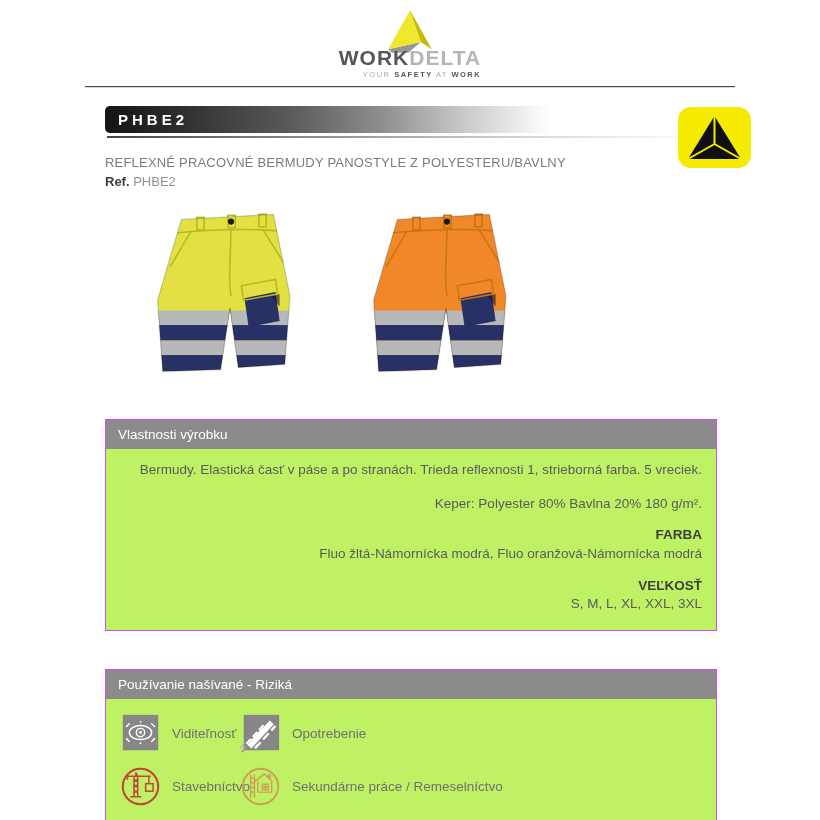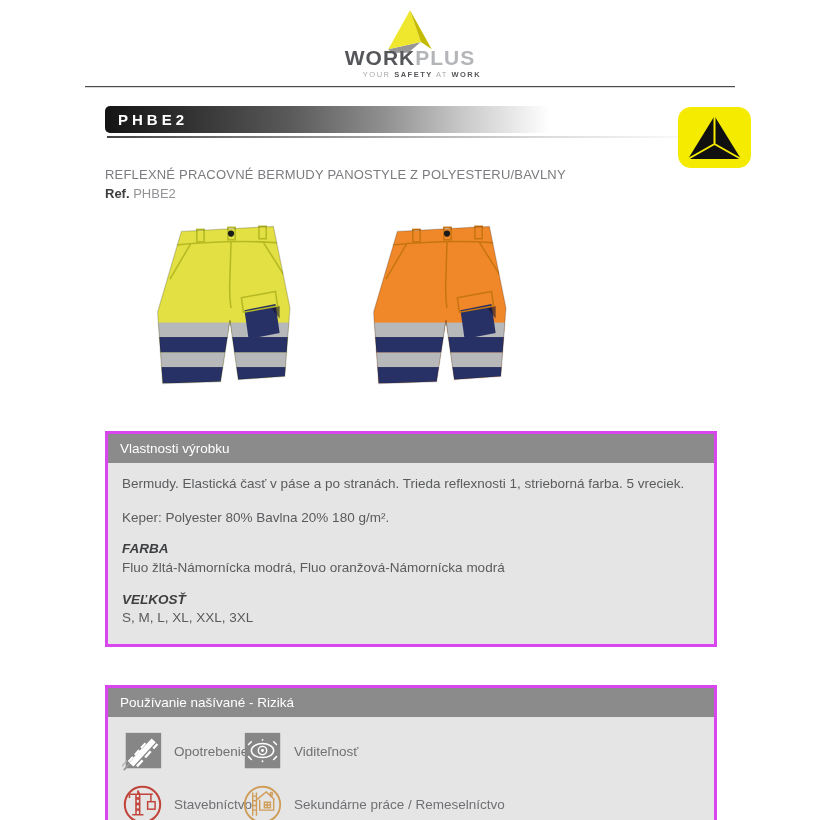--- a/index.html
+++ b/index.html
@@ -21,63 +21,63 @@
   .header-row { position:relative; margin:18px 97px 0 105px; height:27px; }
   .code-bar { height:27px; border-radius:5px;
     background:linear-gradient(90deg,#141414 0%,#2e2e2e 12%,#5a5a5a 30%,#8f8f8f 45%,#c9c9c9 58%,#ffffff 72%,#ffffff 100%);
     color:#ffffff; font-size:15px; font-weight:bold; letter-spacing:4px;
     line-height:27px; padding-left:13px; }
   .code-underline { position:absolute; left:2px; right:-14px; top:30px; height:2px;
     background:linear-gradient(90deg,#454545 0%,#9d9d9d 40%,#dcdcdc 70%,rgba(255,255,255,0) 95%); }
   .brand-badge { position:absolute; right:-28px; top:1px; width:73px; height:61px; }
 
   
-  .product-title { margin:34px 105px 0 105px; font-size:13px; color:#7b7c7f; letter-spacing:0.2px; }
+  .product-title { margin:22px 105px 0 105px; font-size:13px; color:#7b7c7f; letter-spacing:0.2px; }
   .product-ref   { margin:4px 105px 16px 105px; font-size:13px; color:#919396; }
   .product-ref b { color:#3d3d3f; }
 
   
   .images-row { display:flex; gap:38px; margin:6px 0 0 142px; }
   .product-image { width:178px; height:178px; }
 
   .shorts-yellow .stitch { stroke:#b6b923; stroke-width:1.5; fill:none; }
   .shorts-orange .stitch { stroke:#c77510; stroke-width:1.5; fill:none; }
   .shorts-yellow .seam   { stroke:rgba(90,90,0,0.35); stroke-width:1.5; fill:none; }
   .shorts-orange .seam   { stroke:rgba(120,55,0,0.35); stroke-width:1.5; fill:none; }
   .shorts svg { display:block; }
   .outline { fill:none; stroke:rgba(0,0,0,0.18); stroke-width:1.2; }
 
   
-  .section { margin:4px 103px 0 105px; border:3px solid #d946ef; background:#e5e5e5; }
+  .section { margin:4px 103px 0 105px; border:1px solid #d946ef; background:#bef264; }
   .section-properties { margin-top:36px; }
   .section-usage { margin-top:38px; }
   .section-header { background:#8b8b8b; color:#ffffff; font-size:13.5px; padding:7px 12px; }
   .section-body { padding:12px 14px 16px 14px; color:#5a5b5d; font-size:13.5px; line-height:1.38; }
-  .section-body p { margin:0; }
+  .section-body p { margin:0;text-align:right; }
   .gap-md { margin-top:15px !important; }
   .gap-sm { margin-top:13px !important; }
-  .label-bold { font-weight:bold; color:#3e3f41;font-style:italic; }
+  .label-bold { font-weight:bold; color:#3e3f41; }
 
   
   .risks-grid { display:grid; grid-template-columns:120px auto; row-gap:12px; column-gap:0;
                 padding:14px 14px 38px 14px; align-items:center; }
   .risk { display:flex; align-items:center; gap:11px; }
   .risk-label { font-size:13.5px; color:#6f7073; }
   .risk-icon { flex:0 0 auto; width:41px; height:41px; }
 </style>
 </head>
 <body>
 
 <div class="brand-logo">
   <svg width="58" height="46" viewBox="0 0 64 50">
     <polygon points="8,45 44,37 30,49 12,49" fill="#979797"></polygon>
     <polygon points="32,2 8,45 44,37" fill="#efe72e"></polygon>
     <polygon points="32,2 44,37 56,45" fill="#c4ba00"></polygon>
   </svg>
-  <div class="brand-name"><span class="dark">WORK</span><span class="light">PLUS</span></div>
+  <div class="brand-name"><span class="dark">WORK</span><span class="light">DELTA</span></div>
   <div class="brand-tagline"><span>YOUR</span> <b>SAFETY</b> <span>AT</span> <b>WORK</b></div>
 </div>
 
 <div class="top-rule"></div>
 
 <div class="header-row">
   <div class="code-bar">PHBE2</div>
   <div class="code-underline"></div>
   <svg class="brand-badge" viewBox="0 0 73 61">
     <rect x="0" y="0" width="73" height="61" rx="13" fill="#f4eb00"></rect>
@@ -170,42 +170,42 @@
     <p>S, M, L, XL, XXL, 3XL</p>
   </div>
 </div>
 
 <div class="section section-usage">
   <div class="section-header">Používanie našívané - Riziká</div>
   <div class="risks-grid">
 
     <div class="risk">
       <svg class="risk-icon" viewBox="0 0 44 44">
+        <rect x="3" y="2" width="38" height="38" fill="#868686"></rect>
+        <ellipse cx="22" cy="21" rx="12" ry="7.5" stroke="#ffffff" stroke-width="1.6" fill="none"></ellipse>
+        <circle cx="22" cy="21" r="4.5" stroke="#ffffff" stroke-width="1.5" fill="none"></circle>
+        <circle cx="22" cy="21" r="1.6" fill="#ffffff"></circle>
+        <path d="M10 11.5 L7 14.5 M34 11.5 L37 14.5 M10 30.5 L7 27.5 M34 30.5 L37 27.5" stroke="#ffffff" stroke-width="1.6" stroke-linecap="round" fill="none"></path>
+        <circle cx="22" cy="9.5" r="1" fill="#ffffff"></circle>
+        <circle cx="22" cy="32.5" r="1" fill="#ffffff"></circle>
+      </svg>
+      <span class="risk-label">Viditeľnosť</span>
+    </div>
+
+    <div class="risk">
+      <svg class="risk-icon" viewBox="0 0 44 44">
         <rect x="4" y="2" width="38" height="38" fill="#868686"></rect>
         <path d="M10 36 L34 10" stroke="#ffffff" stroke-width="6" fill="none"></path>
         <path d="M7 33 L27 11" stroke="#ffffff" stroke-width="2.2" fill="none" stroke-dasharray="7 3"></path>
         <path d="M16 38 L38 14" stroke="#ffffff" stroke-width="2.6" fill="none" stroke-dasharray="9 4"></path>
         <path d="M12 30 L22 19" stroke="#ffffff" stroke-width="1.4" fill="none"></path>
         <path d="M2 42 L8 35" stroke="#9a9a9a" stroke-width="2" fill="none"></path>
         <path d="M0 38 L5 32" stroke="#b5b5b5" stroke-width="1.5" fill="none"></path>
       </svg>
       <span class="risk-label">Opotrebenie</span>
-    </div>
-
-    <div class="risk">
-      <svg class="risk-icon" viewBox="0 0 44 44">
-        <rect x="3" y="2" width="38" height="38" fill="#868686"></rect>
-        <ellipse cx="22" cy="21" rx="12" ry="7.5" stroke="#ffffff" stroke-width="1.6" fill="none"></ellipse>
-        <circle cx="22" cy="21" r="4.5" stroke="#ffffff" stroke-width="1.5" fill="none"></circle>
-        <circle cx="22" cy="21" r="1.6" fill="#ffffff"></circle>
-        <path d="M10 11.5 L7 14.5 M34 11.5 L37 14.5 M10 30.5 L7 27.5 M34 30.5 L37 27.5" stroke="#ffffff" stroke-width="1.6" stroke-linecap="round" fill="none"></path>
-        <circle cx="22" cy="9.5" r="1" fill="#ffffff"></circle>
-        <circle cx="22" cy="32.5" r="1" fill="#ffffff"></circle>
-      </svg>
-      <span class="risk-label">Viditeľnosť</span>
     </div>
 
     <div class="risk">
       <svg class="risk-icon" viewBox="0 0 44 44">
         <circle cx="22" cy="22" r="19" stroke-width="2.2" fill="none" stroke="#c2453c"></circle>
         <g stroke-width="1.6" fill="none" stroke="#c2453c">
           <path d="M15 33 L15 11 M19 33 L19 11"></path>
           <path d="M15 14 L19 17 M19 14 L15 17 M15 20 L19 23 M19 20 L15 23 M15 26 L19 29 M19 26 L15 29"></path>
           <path d="M8 11 L33 11 M8 11 L8 15"></path>
           <path d="M17 11 L17 7 L19 11"></path>

